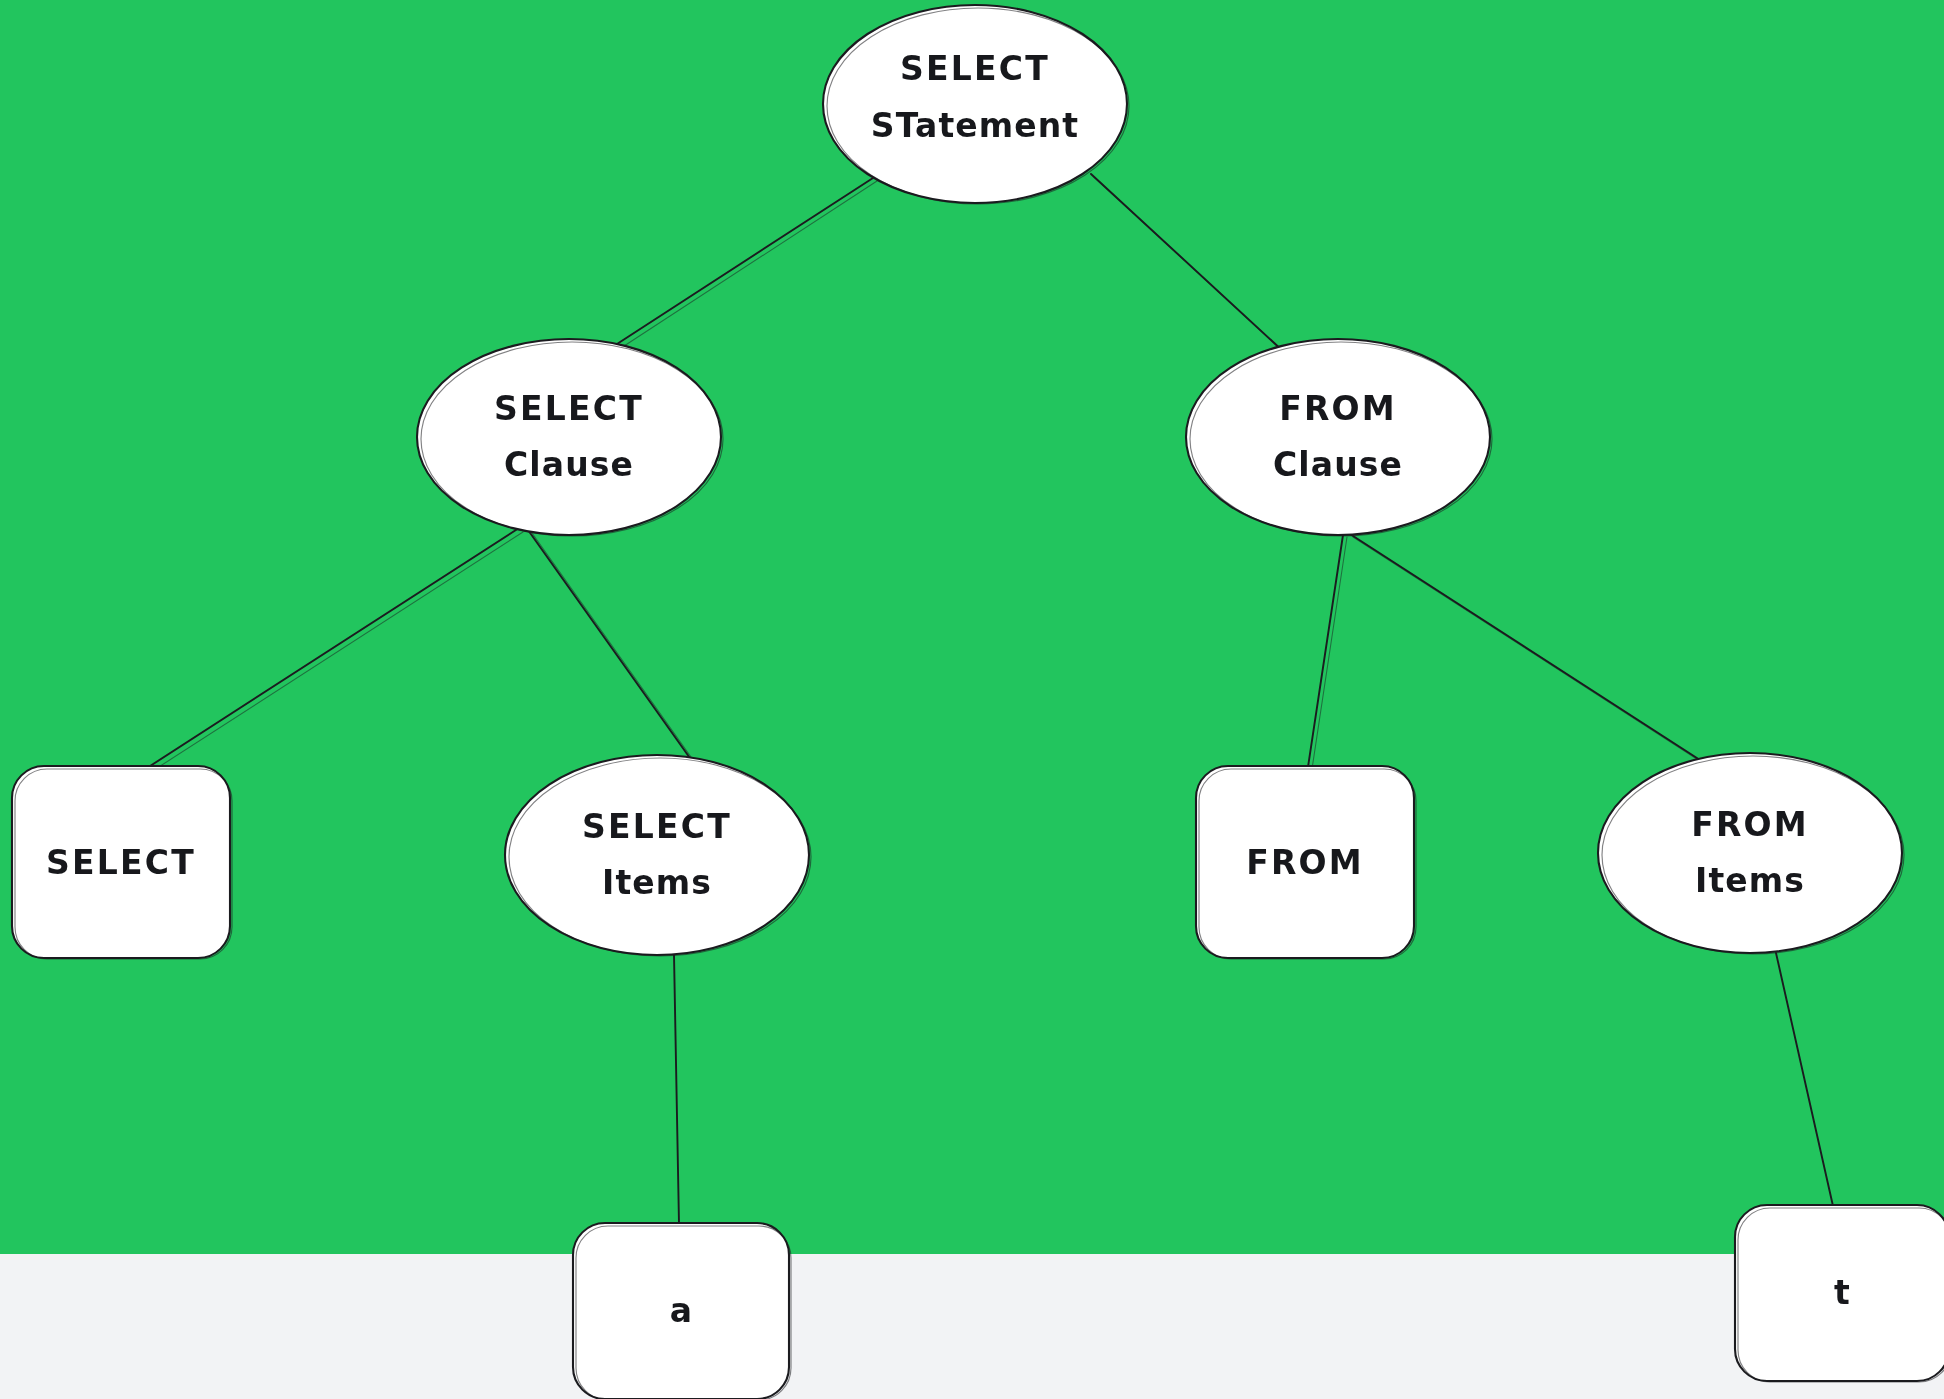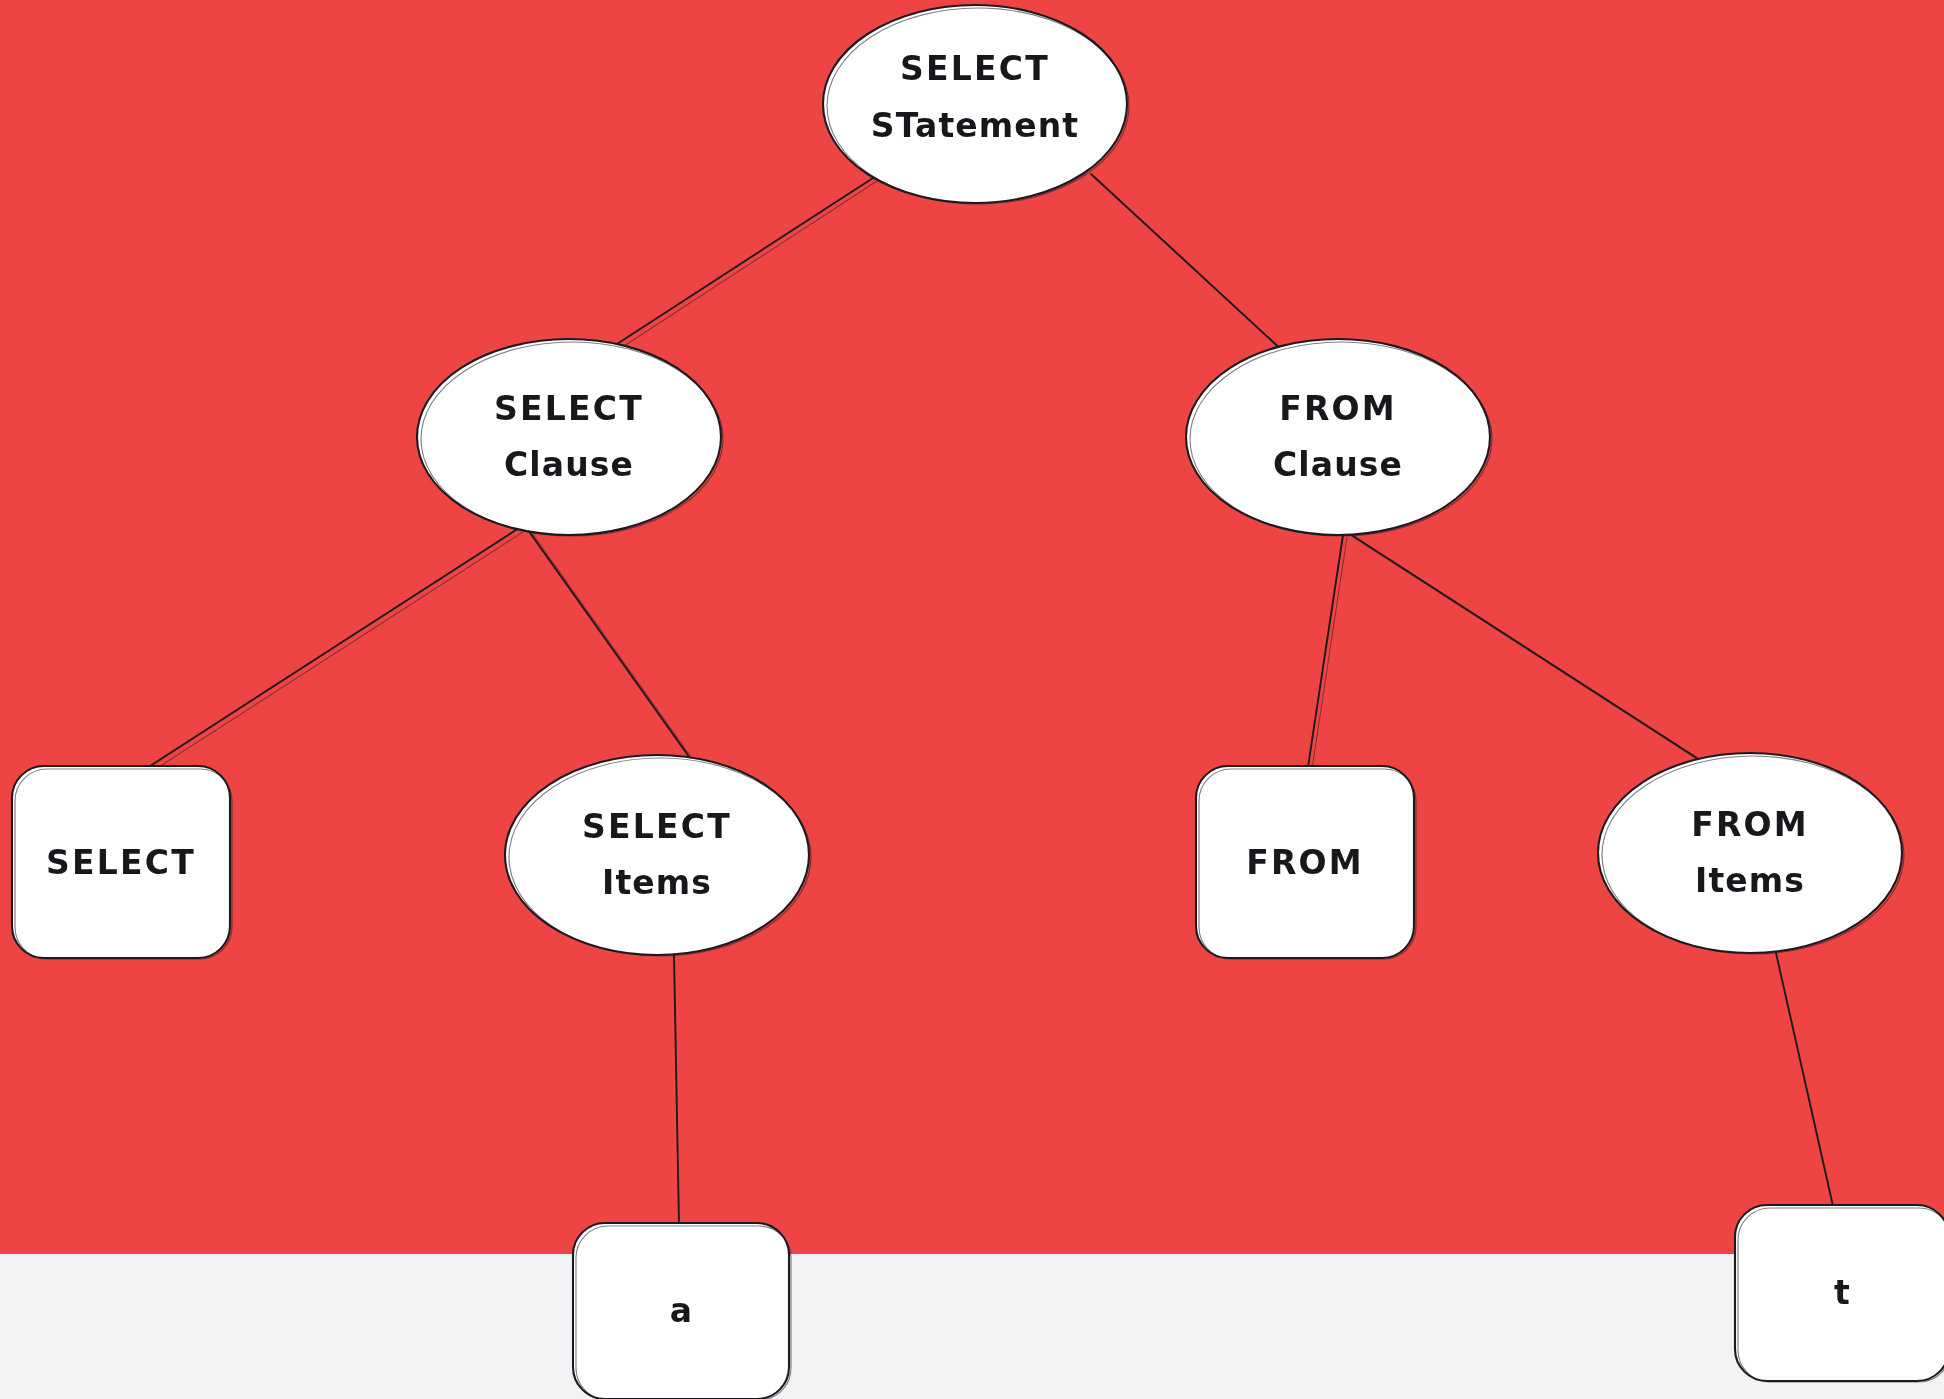--- a/index.html
+++ b/index.html
@@ -11,21 +11,21 @@
   body {
     width: 1944px;
     height: 1399px;
     overflow: hidden;
     font-family: "DejaVu Sans", sans-serif;
   }
   #canvas-root {
     position: relative;
     width: 1944px;
     height: 1254px;
-    background: #ef4444;
+    background: #22c55e;
   }
   svg#tree-svg {
     position: absolute;
     top: 0;
     left: 0;
     width: 1944px;
     height: 1399px;
     display: block;
   }
   .node-shape {

